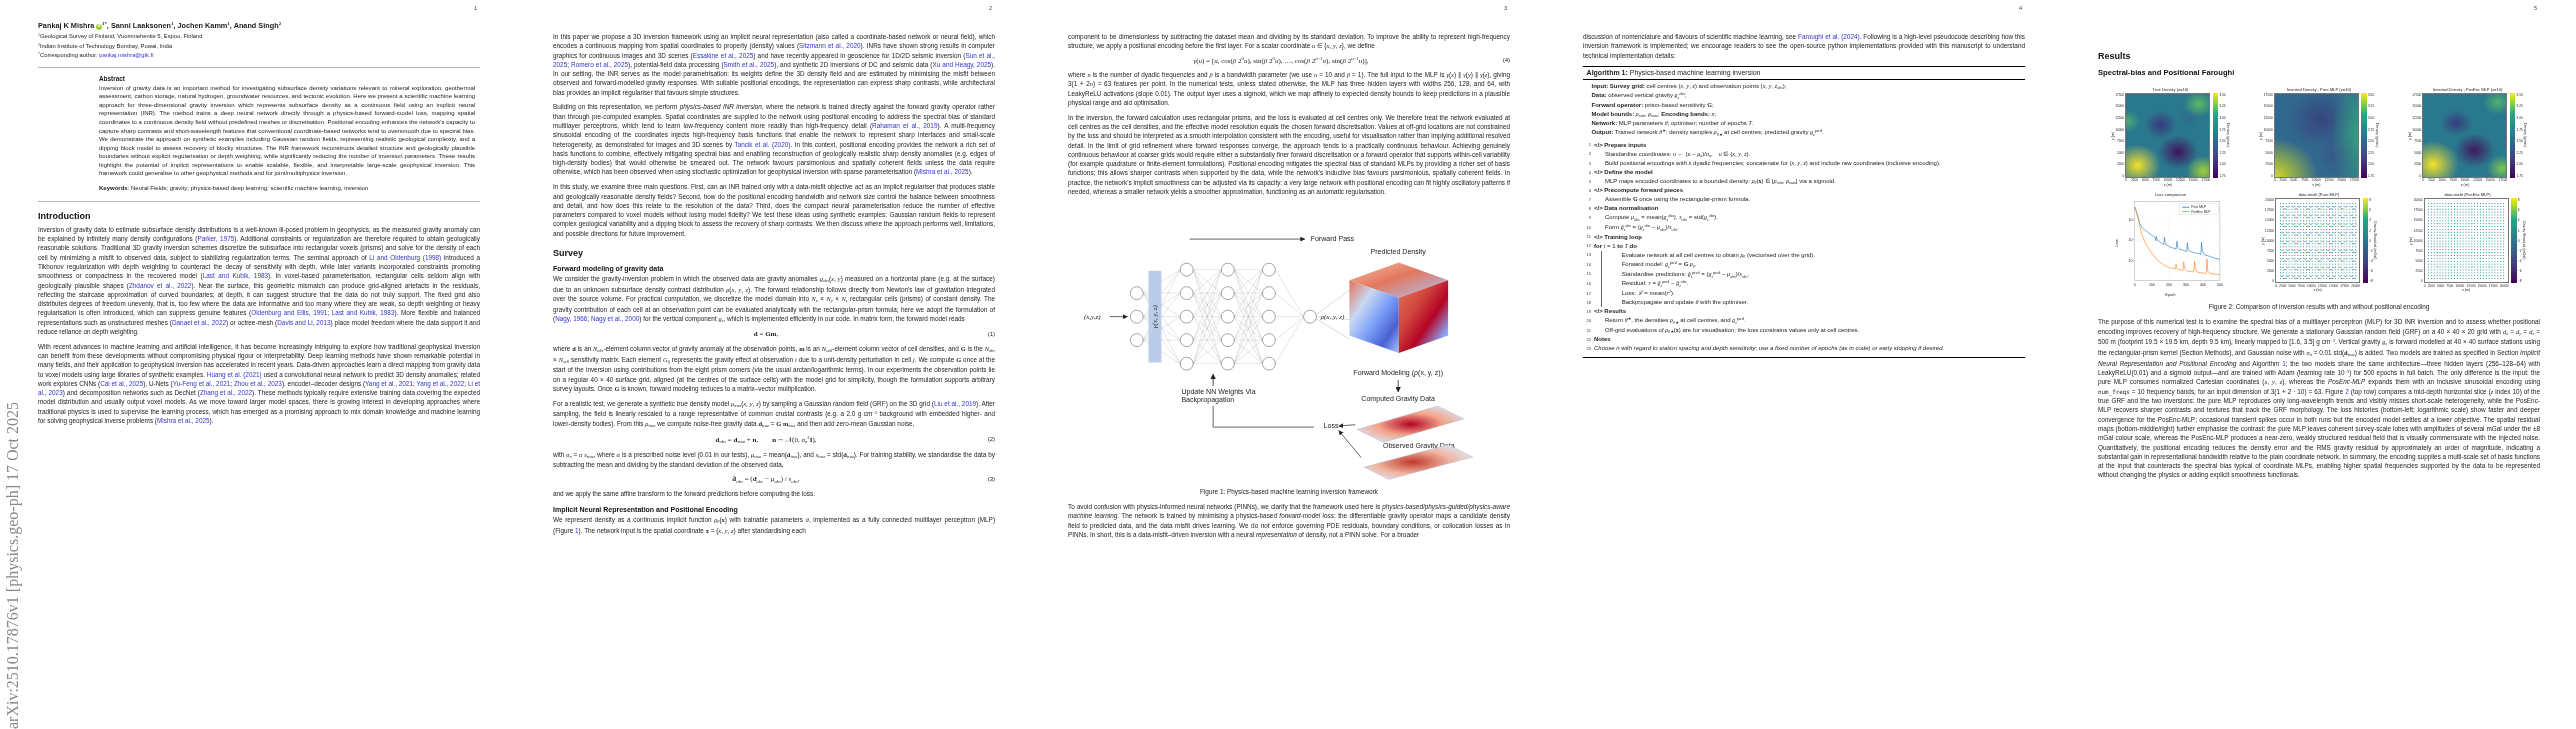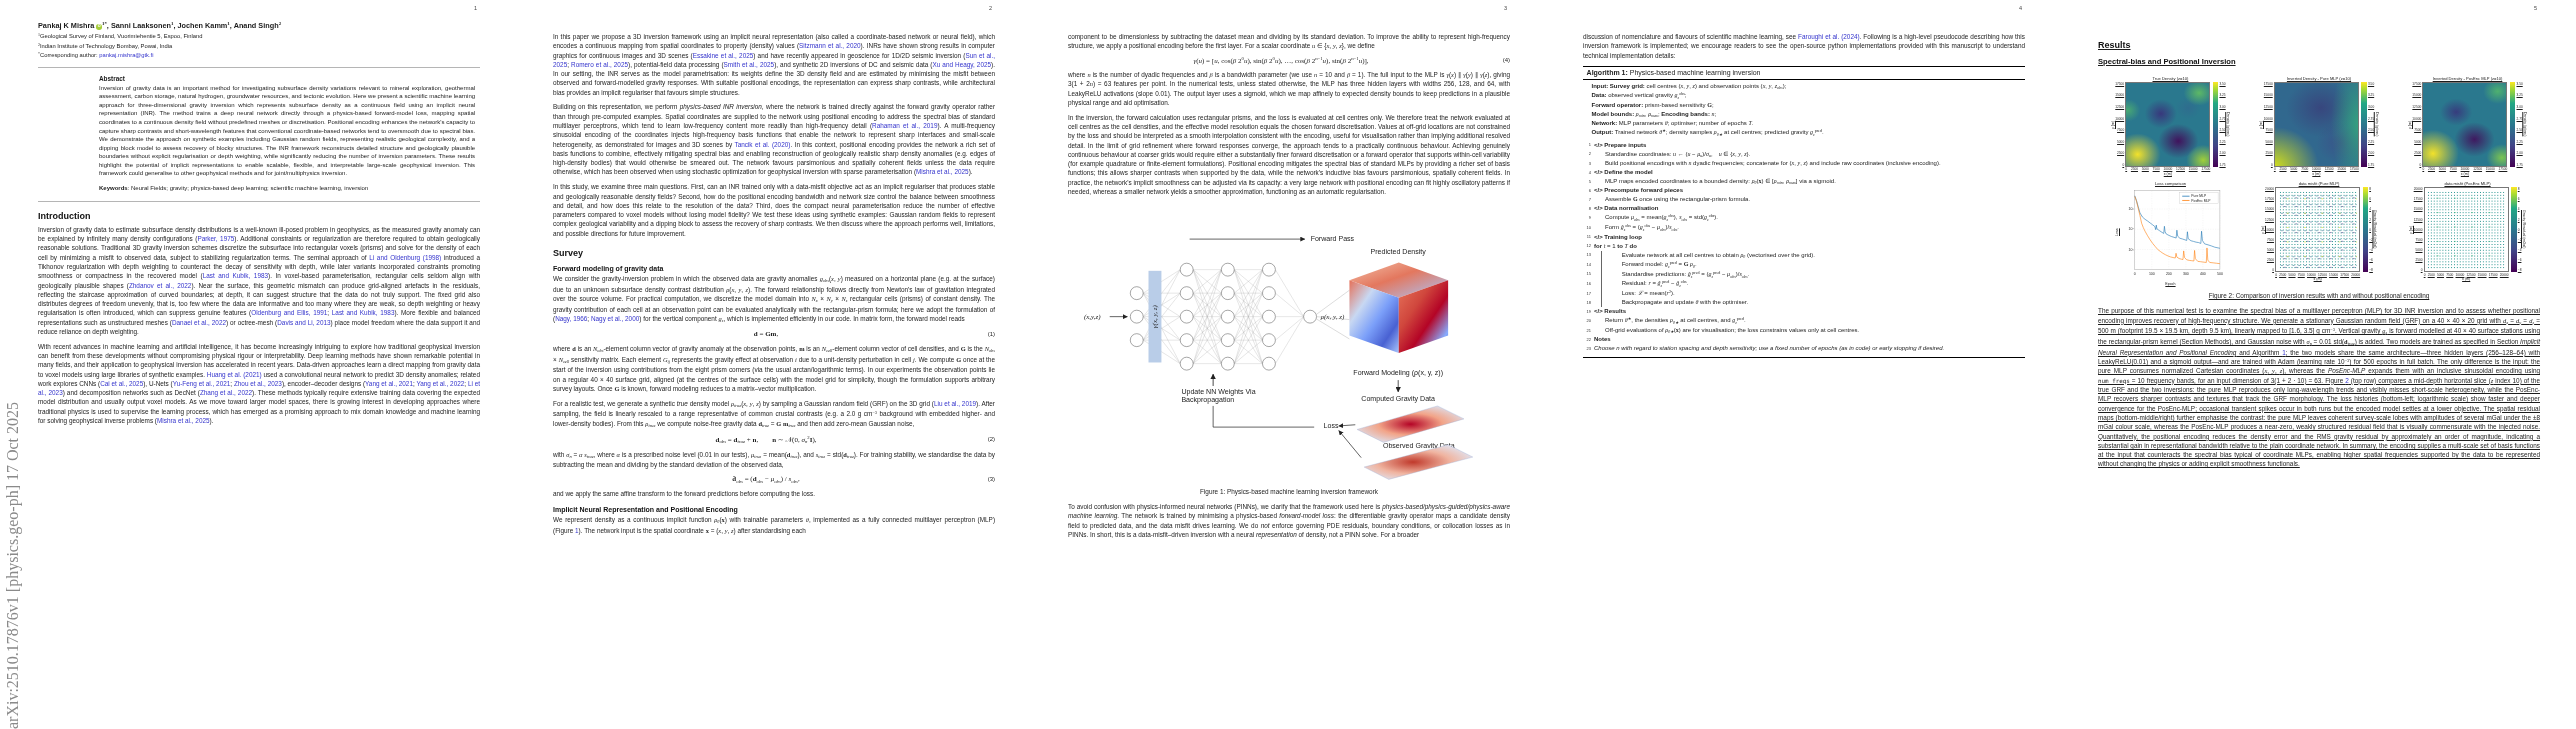--- a/index.html
+++ b/index.html
@@ -457,23 +457,23 @@
               <div class="ln">23</div>
               <div class="lc"><span class="it">Choose n with regard to station spacing and depth sensitivity; use a fixed number of epochs (as in code) or early stopping if desired.</span></div>
             </div>
           </div>
       </div>
     </div>
   </div>
 
   <div class="page">
     <div class="pagenum">5</div>
-    <div class="col" style="padding-top:30px;text-decoration:underline;">
+    <div class="col" style="padding-top:41px;">
       <h2 class="sec">Results</h2>
-      <h3 class="ssec" style="font-size:7.6px;">Spectral-bias and Positional Inversion</h3>
+      <h3 class="ssec" style="font-size:7.6px;">Spectral-bias and Positional Faroughi</h3>
 
       <div class="f2grid">
 
         <div class="panel">
           <div class="p-title">True Density (z=10)</div>
           <div class="p-mid">
             <div class="p-ylab">y (m)</div>
             <div class="p-yticks">
                 <span class="tick">17500</span>
                 <span class="tick">15000</span>

